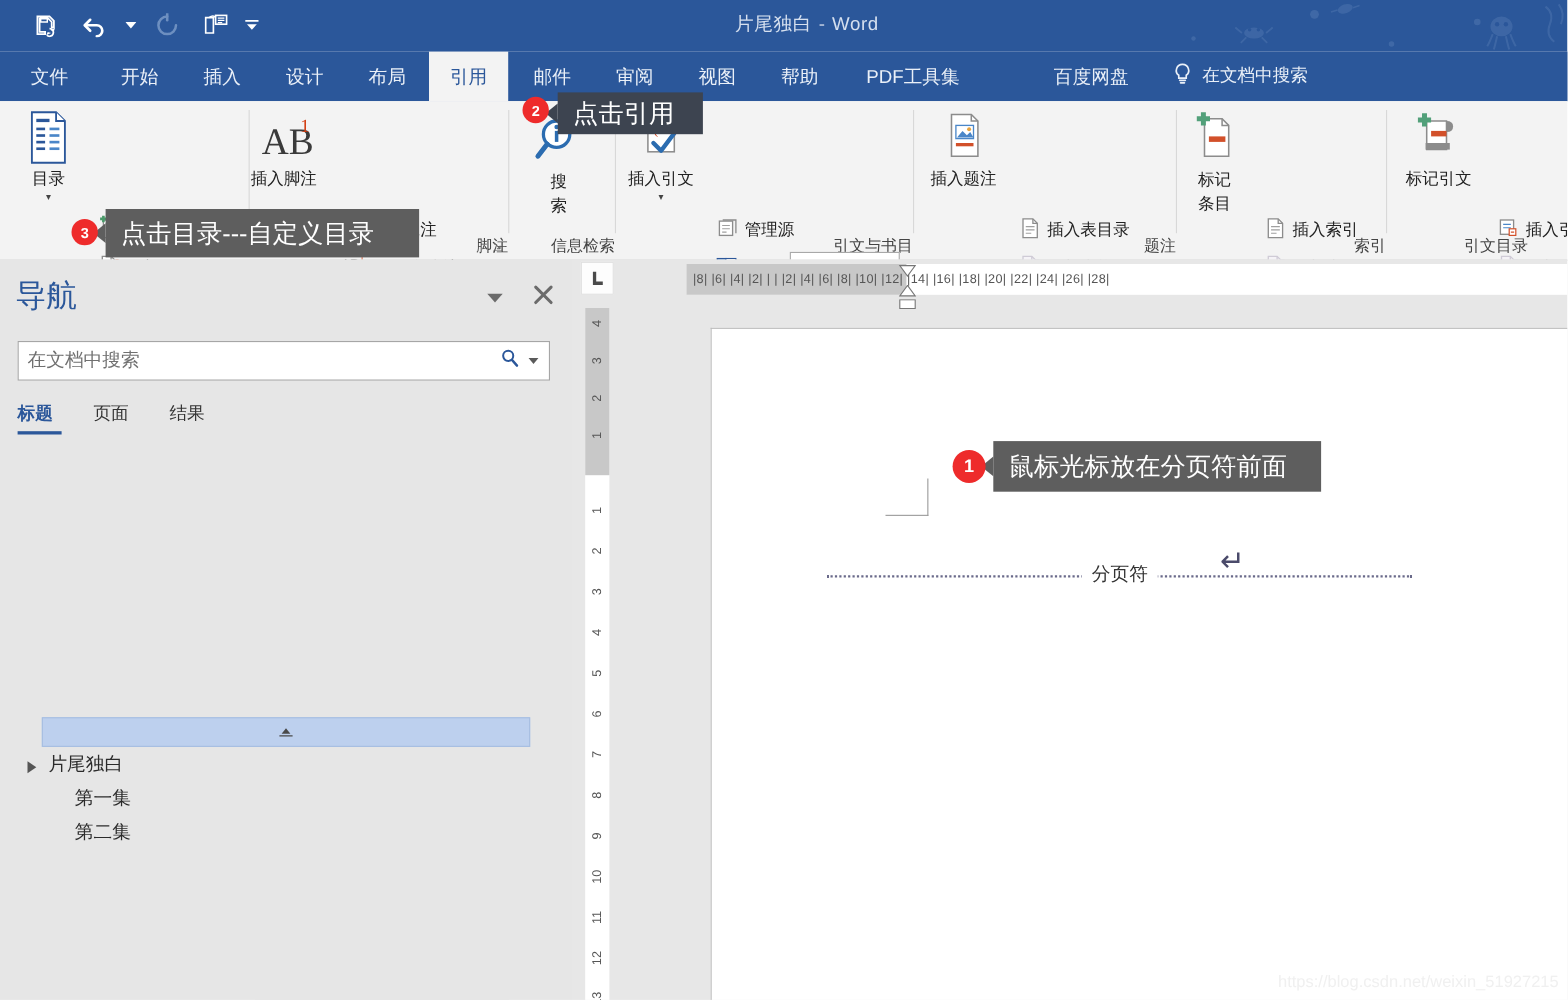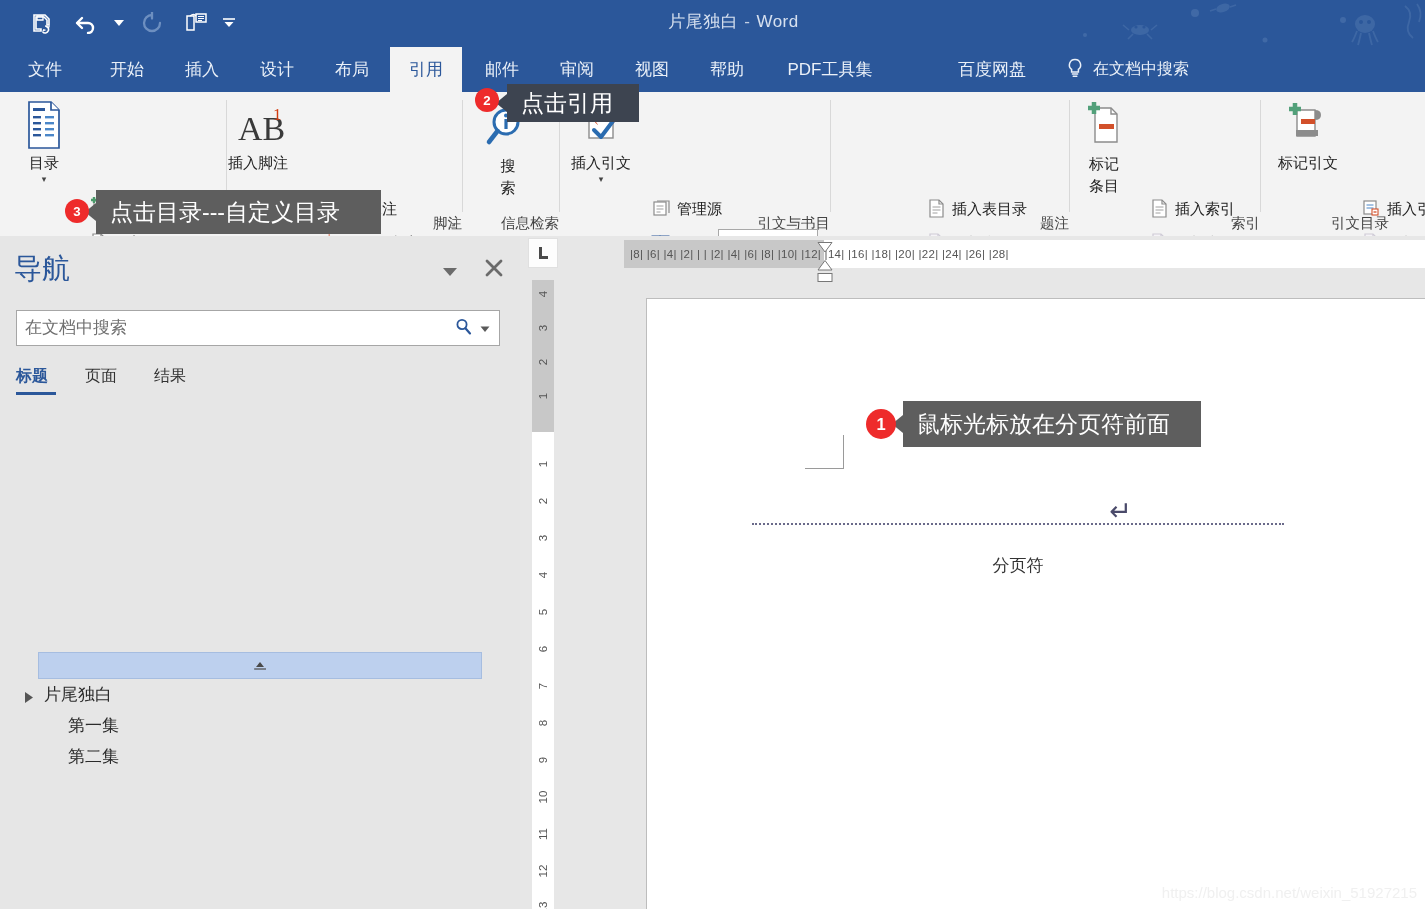--- a/index.html
+++ b/index.html
@@ -153,21 +153,21 @@
   }
   #pagebreak{
     position:absolute;left:105px;top:224px;width:532px;height:1px;
   }
   #pagebreak .dots{
     position:absolute;top:0;left:0;width:100%;
     border-top:2px dotted #6a6a8a;
   }
   #pagebreak .pblabel{
     position:absolute;top:-13px;left:50%;transform:translateX(-50%);
-    background:#fff;padding:0 9px;font-size:17px;color:#333;margin-top:44px;
+    background:#fff;padding:0 9px;font-size:17px;color:#333;
   }
   #pilcrow{
     position:absolute;left:462px;top:196px;font-size:27px;color:#4a4a6a;
   }
   #watermark{
     position:absolute;right:8px;bottom:8px;font-size:15px;color:#f0f0f0;
   }
 
   
   .badge{
@@ -457,20 +457,33 @@
   <div class="combo" style="left:718px;top:137px;width:100px;">
     <span>APA</span>
 
   </div>
 
   <div class="gsep" style="left:830px;"></div>
 
   <div class="grp" style="left:831px;width:238px;">
     <div class="glabel">题注</div>
   </div>
+  <div class="bigbtn" style="left:840px;">
+    <div class="bicon">
+      <svg width="44" height="50" viewBox="0 0 44 50">
+        <path d="M11 4h18l6 6v32H11z" fill="#fff" stroke="#8c8c8c" stroke-width="1.4"></path>
+        <path d="M29 4v6h6" fill="none" stroke="#8c8c8c" stroke-width="1.4"></path>
+        <rect x="15" y="14" width="16" height="12" fill="#fff" stroke="#4a86c8" stroke-width="1.2"></rect>
+        <path d="M16 25 l5 -6 l4 4 l3 -3 l3 5z" fill="#4a86c8"></path>
+        <circle cx="27" cy="17.5" r="1.8" fill="#e8a33d"></circle>
+        <rect x="15" y="30" width="16" height="3" fill="#d2502a"></rect>
+      </svg>
+    </div>
+    <div class="blabel">插入题注</div>
+  </div>
   <div class="smbtn" style="left:925px;top:104px;">
     <span>
       <svg width="22" height="22" viewBox="0 0 22 22">
         <path d="M5 3h9l4 4v13H5z" fill="#fff" stroke="#8c8c8c" stroke-width="1.2"></path>
         <path d="M14 3v4h4" fill="none" stroke="#8c8c8c" stroke-width="1.2"></path>
         <path d="M7.5 10h8M7.5 13h8M7.5 16h5" stroke="#a0a0a0" stroke-width="1"></path>
       </svg>
     </span>
     <span>插入表目录</span>
   </div>

